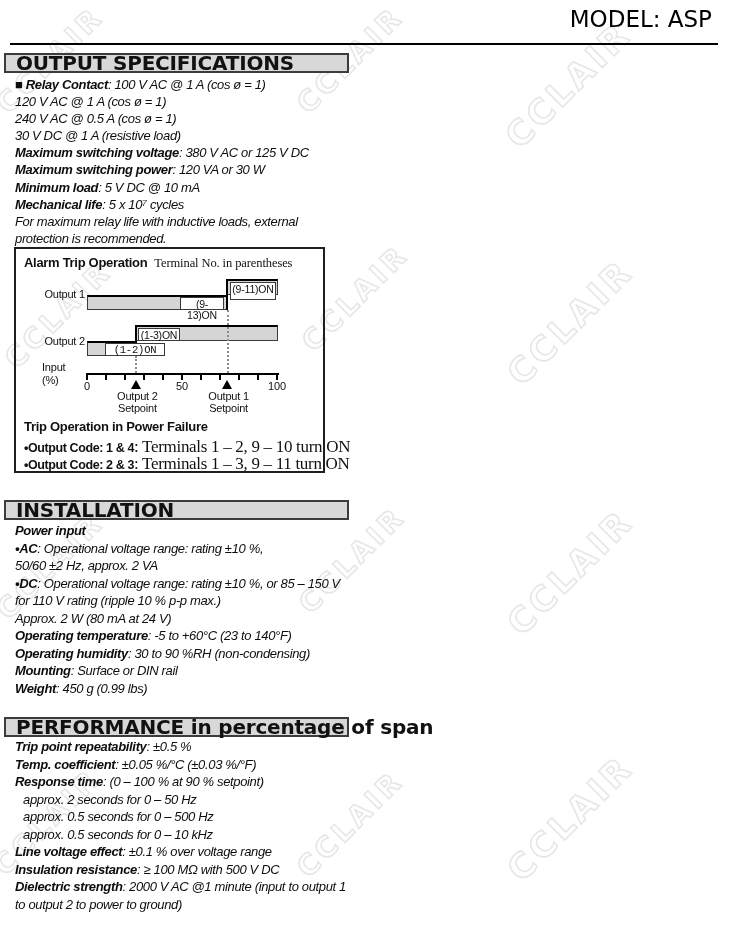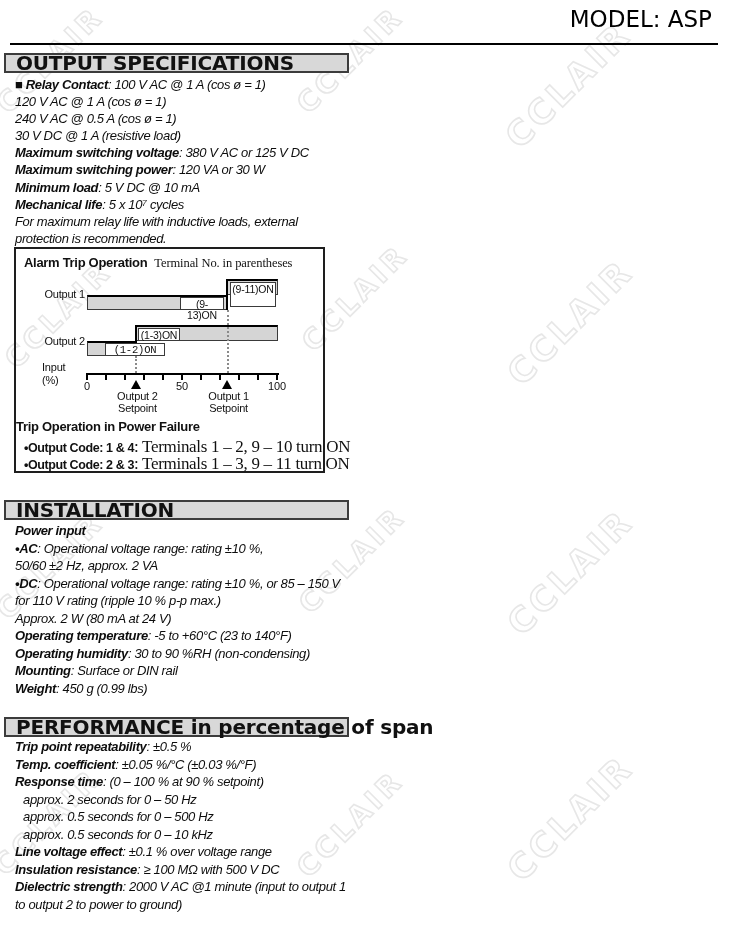--- a/index.html
+++ b/index.html
@@ -57,42 +57,42 @@
   #o2-high { left:119px; top:76px;  width:143px; height:16px; }
   #o2-low  { left:71px;  top:92px;  width:49px;  height:15px; }
   .step { position:absolute; width:2px; background:#000; z-index:2; }
   #o1-step { left:210px; top:30px; height:31px; }
   #o2-step { left:119px; top:76px; height:31px; }
 
   .on-box {
     position:absolute; background:#fff; border:1px solid #3a3a3a; z-index:3;
     font-size:10.5px; line-height:11px; text-align:center; padding-top:1px; letter-spacing:-0.2px;
   }
-  #o1-high-box { left:214px; top:33px; width:46px; height:25px; }
+  #o1-high-box { left:214px; top:33px; width:46px; height:18px; }
   #o1-low-box  { left:164px; top:48px; width:44px; height:13px; }
   #o2-high-box { left:122px; top:79px; width:42px; height:13px; }
   #o2-low-box  { left:89px;  top:94px; width:60px; height:13px;font-family:Liberation Mono, monospace; }
 
   .out-label { position:absolute; left:25px; width:44px; text-align:right; font-size:11px; letter-spacing:-0.2px; }
   #o1-out { top:39px; } #o2-out { top:86px; }
 
   .dotted { position:absolute; width:0; border-left:2px dotted #8a8a8a; z-index:4; }
   #dot-sp1 { top:61px;  height:63px; }
   #dot-sp2 { top:107px; height:17px; }
 
   #axis-line { position:absolute; left:70px; top:124px; width:193px; height:2px; background:#000; }
   .tick { position:absolute; top:126px; width:2px; height:5px; background:#000; }
   .tick-num { position:absolute; top:131px; width:30px; text-align:center; font-size:11px; letter-spacing:-0.2px; }
   .tri { position:absolute; top:131px; width:0; height:0;
          border-left:5.5px solid transparent; border-right:5.5px solid transparent; border-bottom:9px solid #000; }
   .sp-label { position:absolute; top:142px; width:64px; text-align:center; font-size:11px; line-height:11.5px; letter-spacing:-0.2px; }
   .input-label { position:absolute; left:26px; font-size:11px; letter-spacing:-0.2px; }
   #input-l1 { top:112px; } #input-l2 { top:125px; }
 
-  #trip-heading { position:absolute; left:0; top:170px; font-weight:bold; font-size:13px; letter-spacing:-0.3px; white-space:nowrap; }
+  #trip-heading { position:absolute; left:8px; top:170px; font-weight:bold; font-size:13px; letter-spacing:-0.3px; white-space:nowrap; }
   .trip-bullet { position:absolute; left:8px; white-space:nowrap; }
   #bullet-0 { top:188px; } #bullet-1 { top:205px; }
   .trip-bullet .bb { font-weight:bold; font-size:12.5px; letter-spacing:-0.4px; }
   .trip-bullet .rr { font-family:"Liberation Serif","DejaVu Serif",serif; font-size:17px; letter-spacing:-0.3px; }
 </style>
 </head>
 <body>
 
 <div class="page">
   <div class="wm-layer" id="wm-layer">

